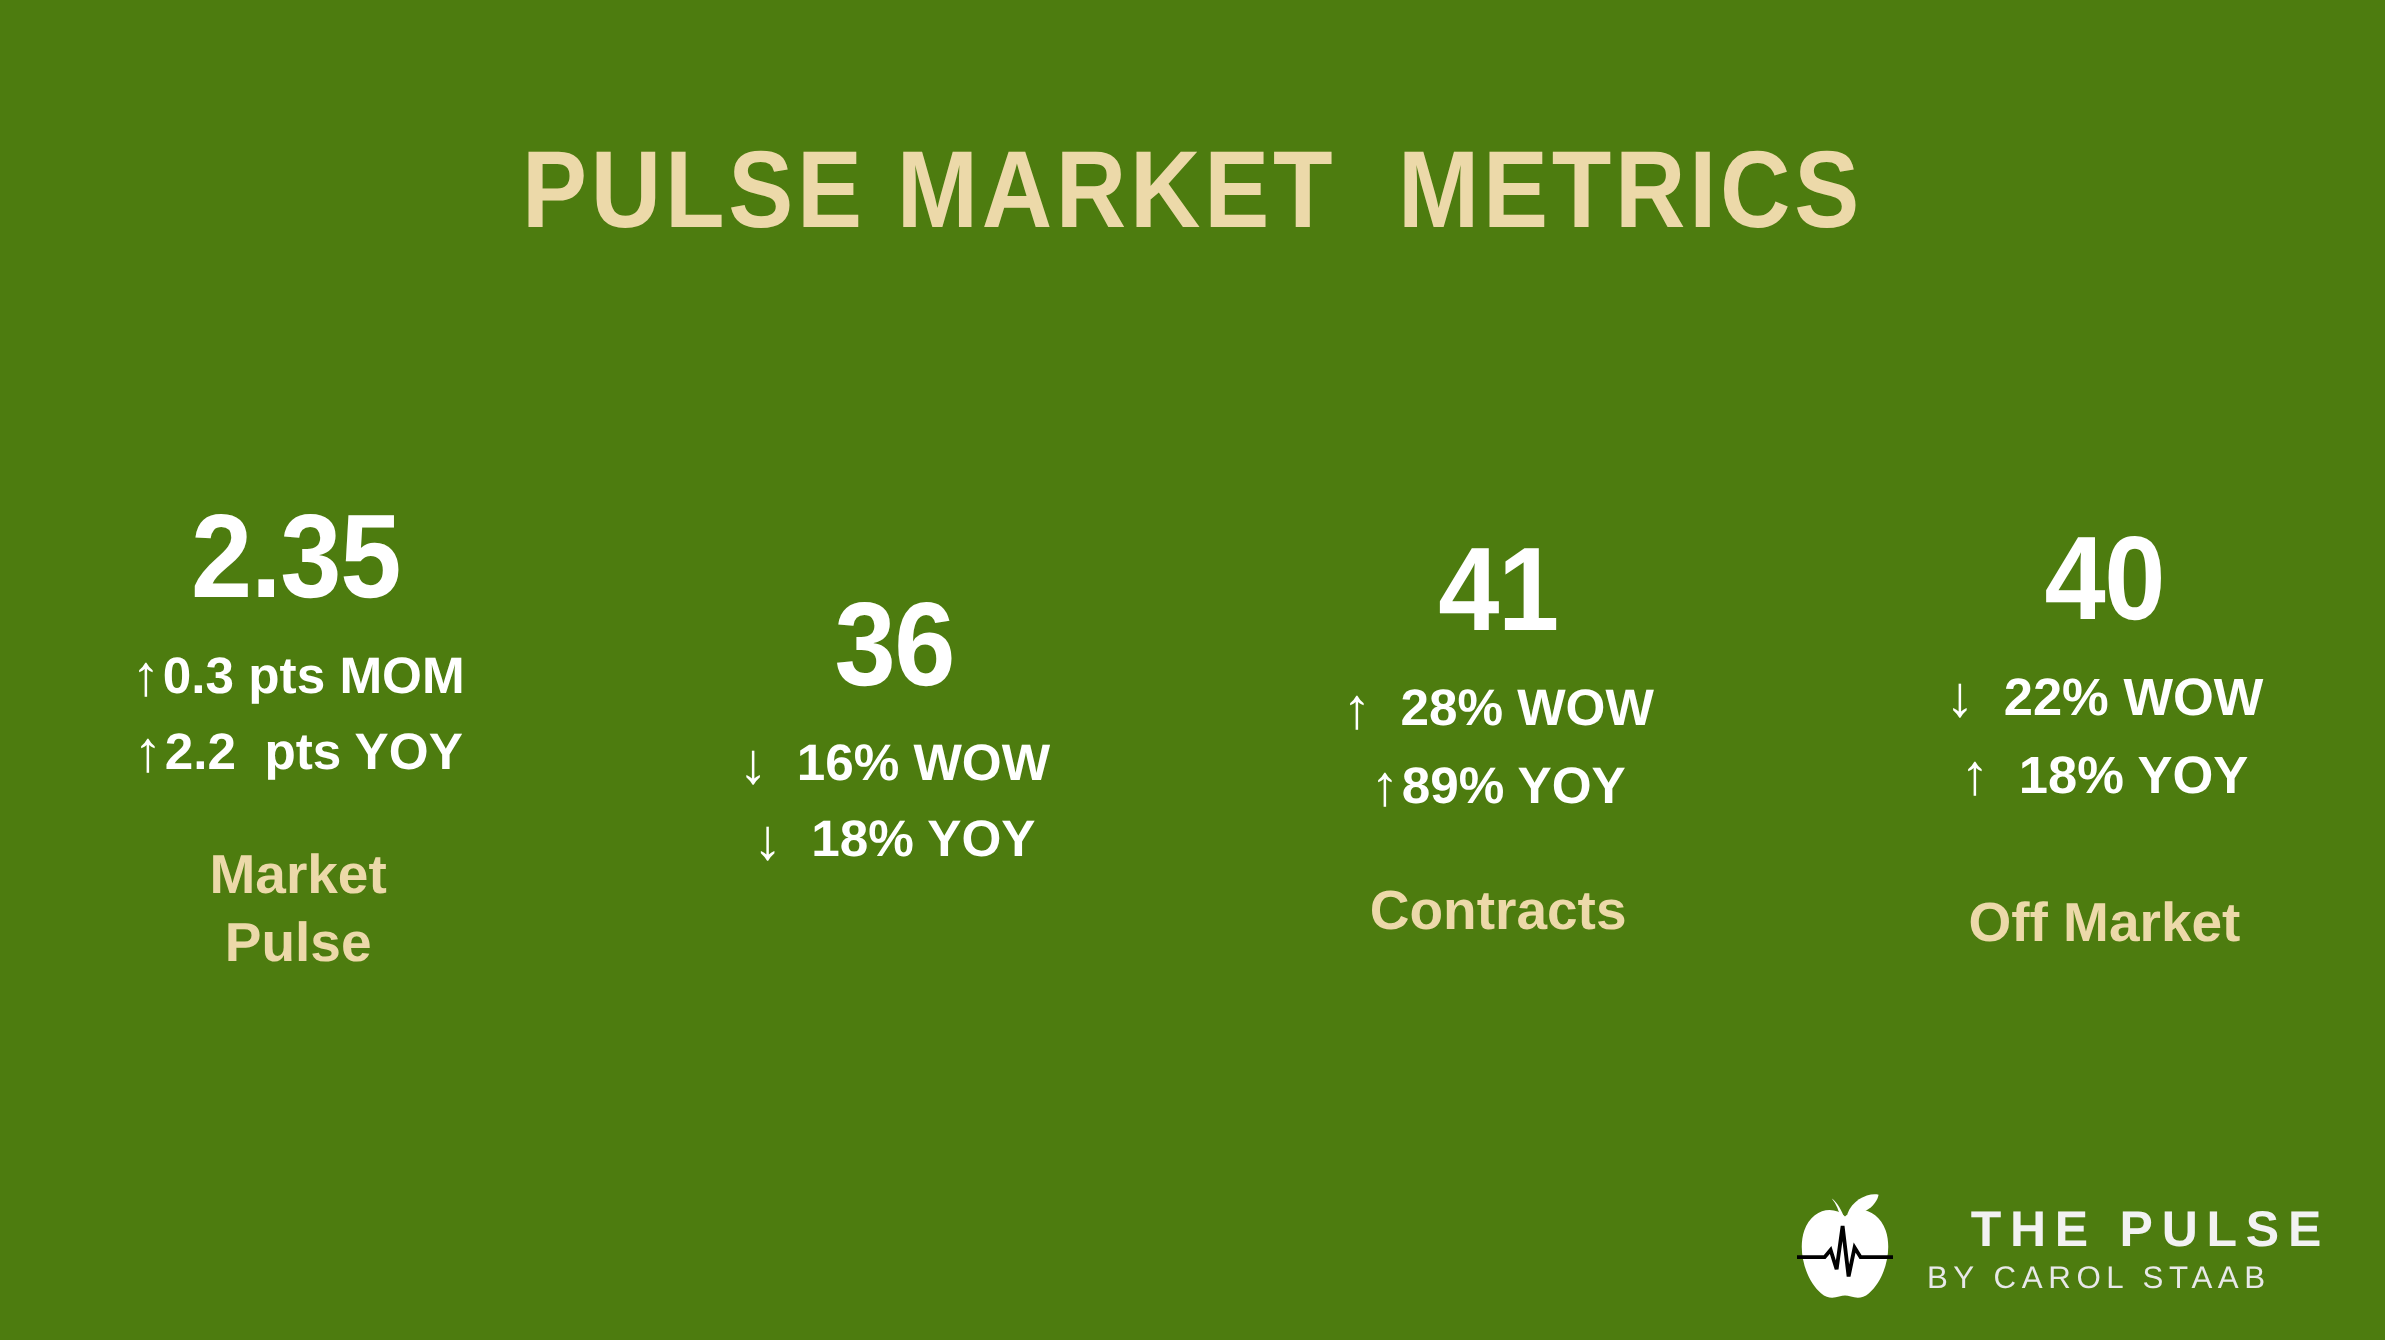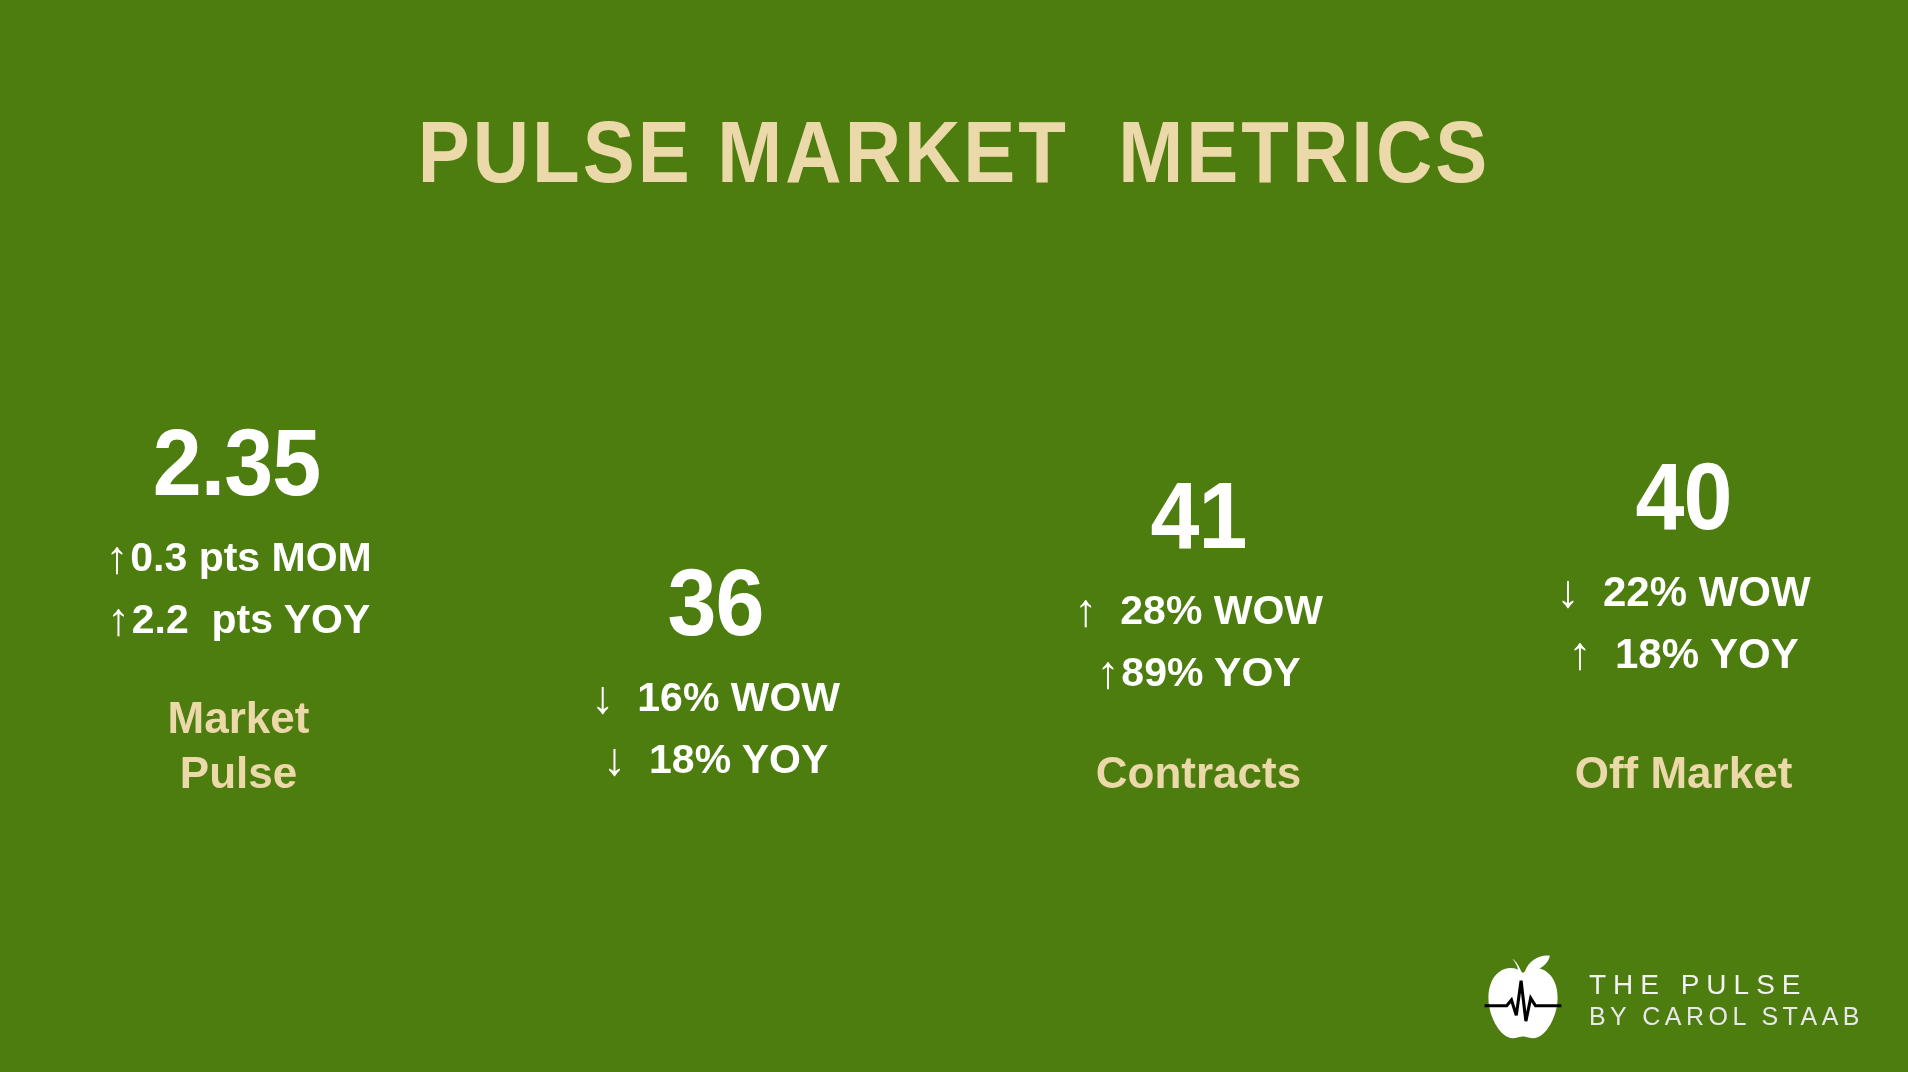--- a/index.html
+++ b/index.html
@@ -40,21 +40,21 @@
   }
 
   
   .metrics {
     position: absolute;
     top: 380px;
     left: 0;
     width: 100%;
     height: 420px;
     display: flex;
-    align-items: flex-end;
+    align-items: center;
   }
   .metric-col {
     flex: 1 1 0;
     display: flex;
     flex-direction: column;
     align-items: center;
     position: relative;
   }
 
   .metric-value {
@@ -124,25 +124,26 @@
     height: 96px;
     flex: 0 0 auto;
   }
   .logo-text {
     display: flex;
     flex-direction: column;
     justify-content: center;
     color: #ffffff;
   }
   .logo-main {
-    font-size: 28px;
+    font-size: 40px;
     letter-spacing: 7px;
     line-height: 1.05;
-    font-weight: 400;
+    font-weight: 700;
     color: #f2f2f2;
+    margin-left: 35px;
   }
   .logo-sub {
     font-size: 25px;
     letter-spacing: 4.5px;
     line-height: 1.1;
     font-weight: 400;
     color: #e8e8e8;
     margin-top: 4px;
   }
 </style>

